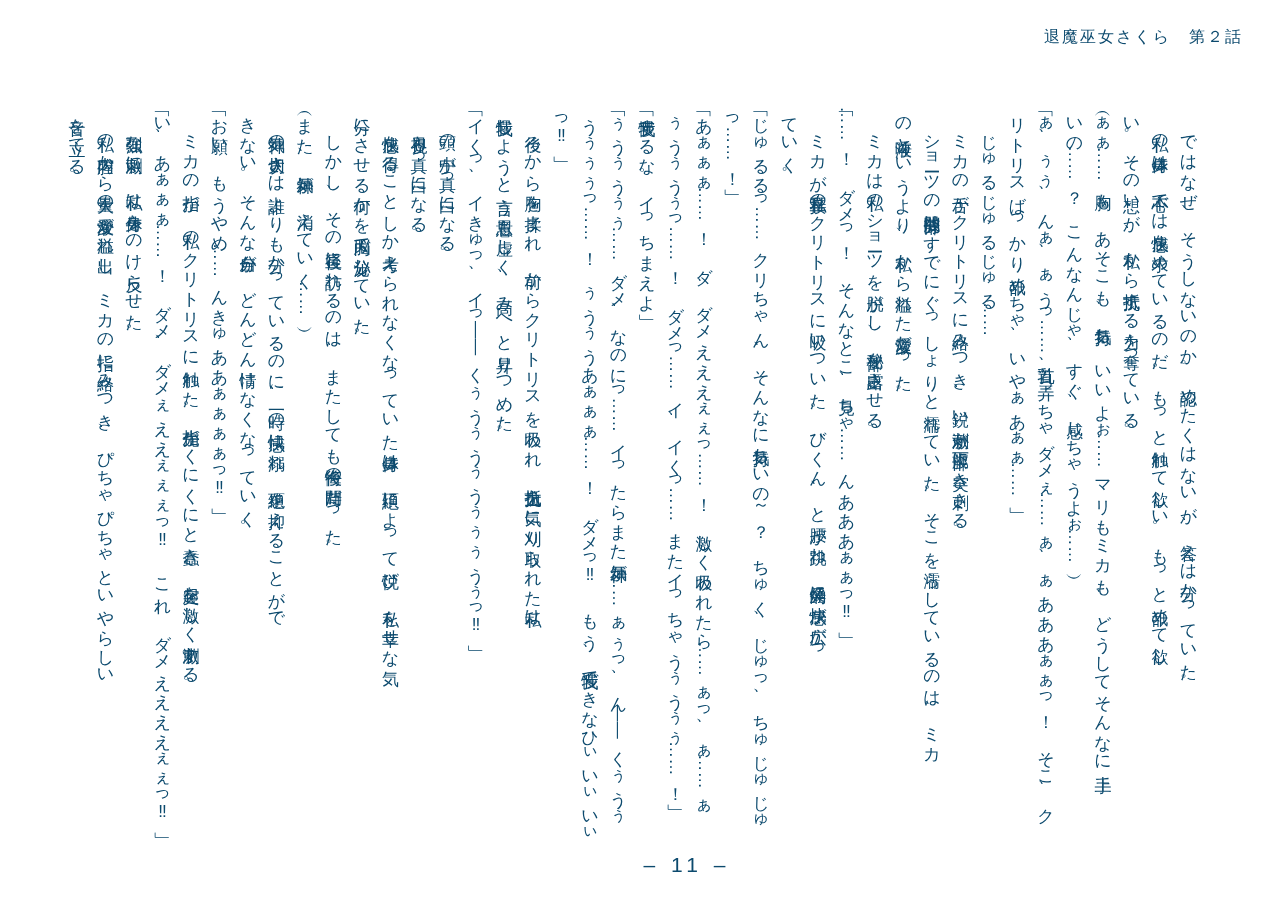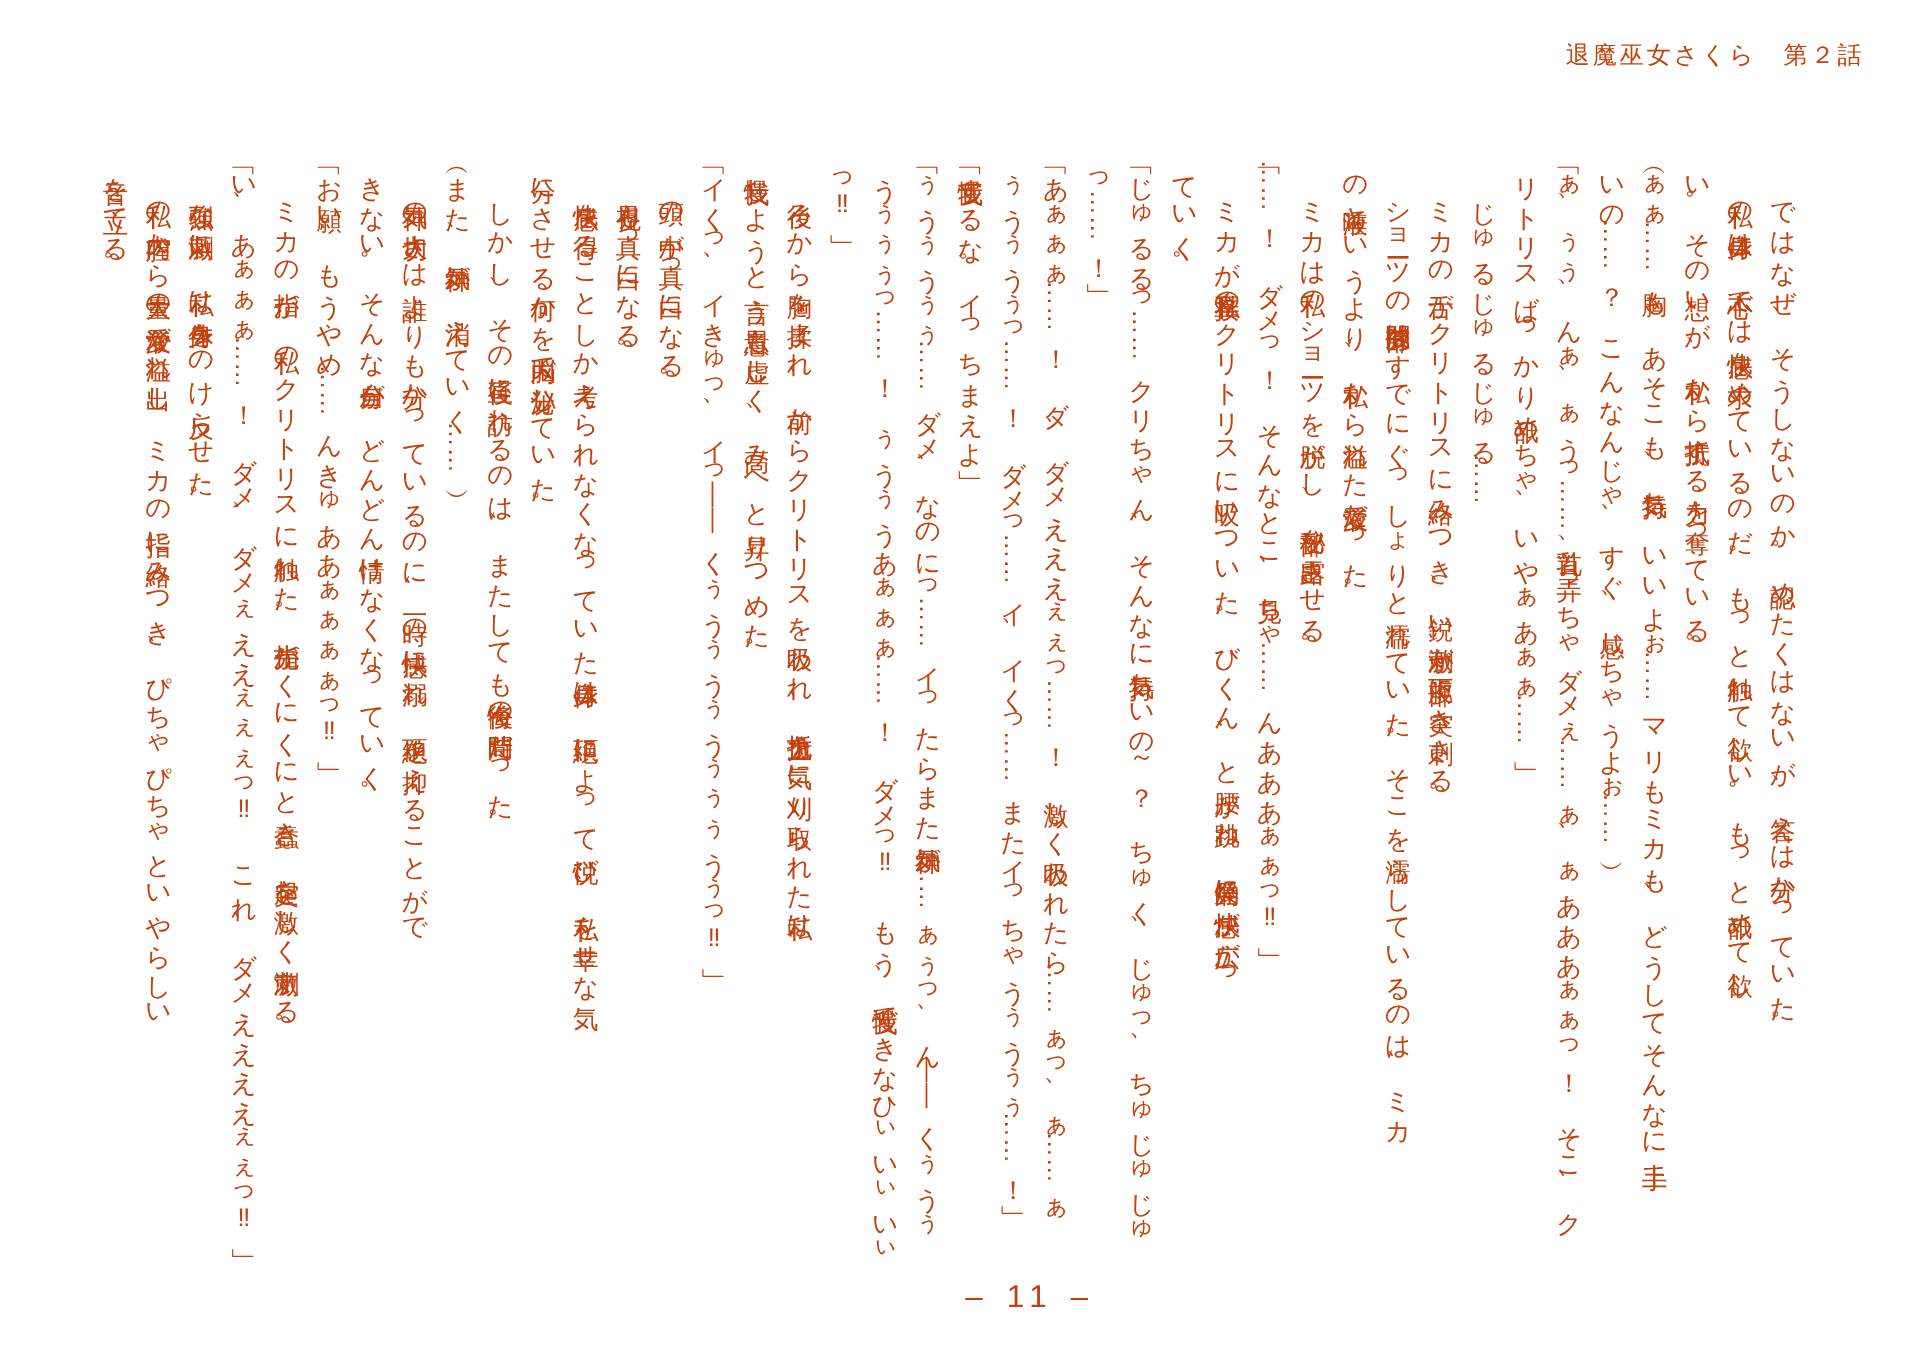--- a/index.html
+++ b/index.html
@@ -5,21 +5,21 @@
   html, body {
     margin: 0;
     padding: 0;
     background: #ffffff;
   }
   .page {
     position: relative;
     width: 1280px;
     height: 905px;
     background: #ffffff;
-    color: #c2410c;
+    color: #0c4a6e;
     font-family: "Liberation Sans", sans-serif;
     overflow: hidden;
   }
   .header {
     position: absolute;
     top: 27px;
     right: 37px;
     font-size: 16px;
     letter-spacing: 2px;
     white-space: nowrap;

